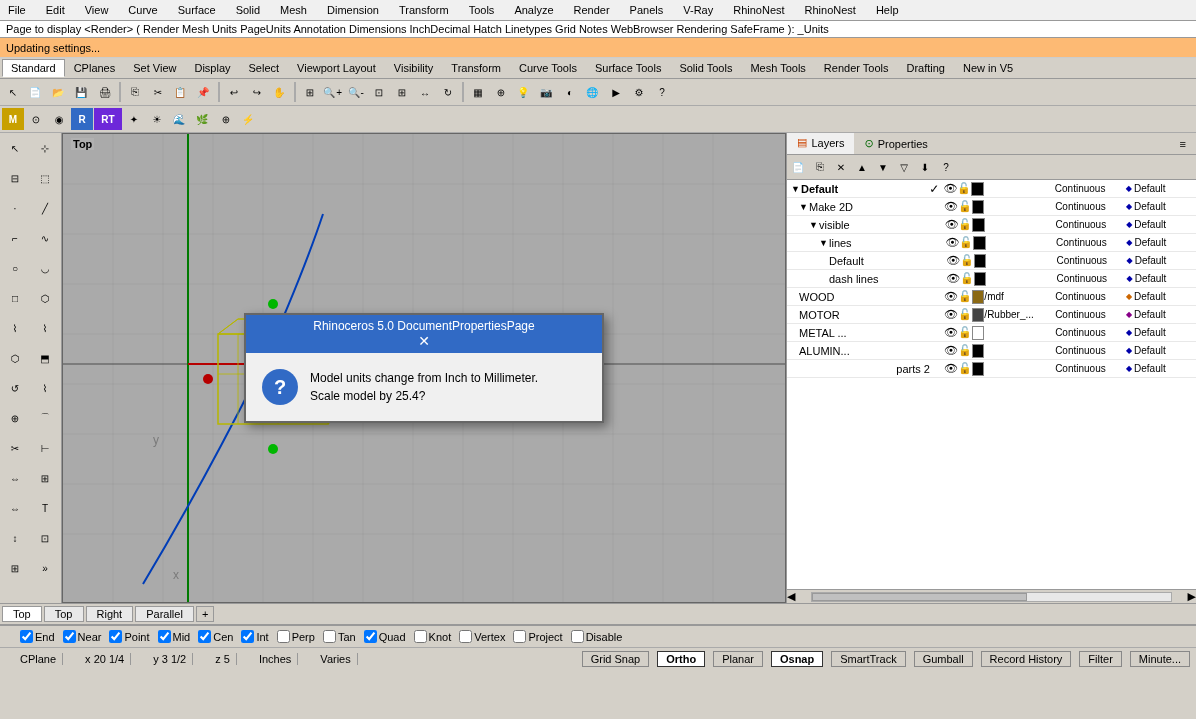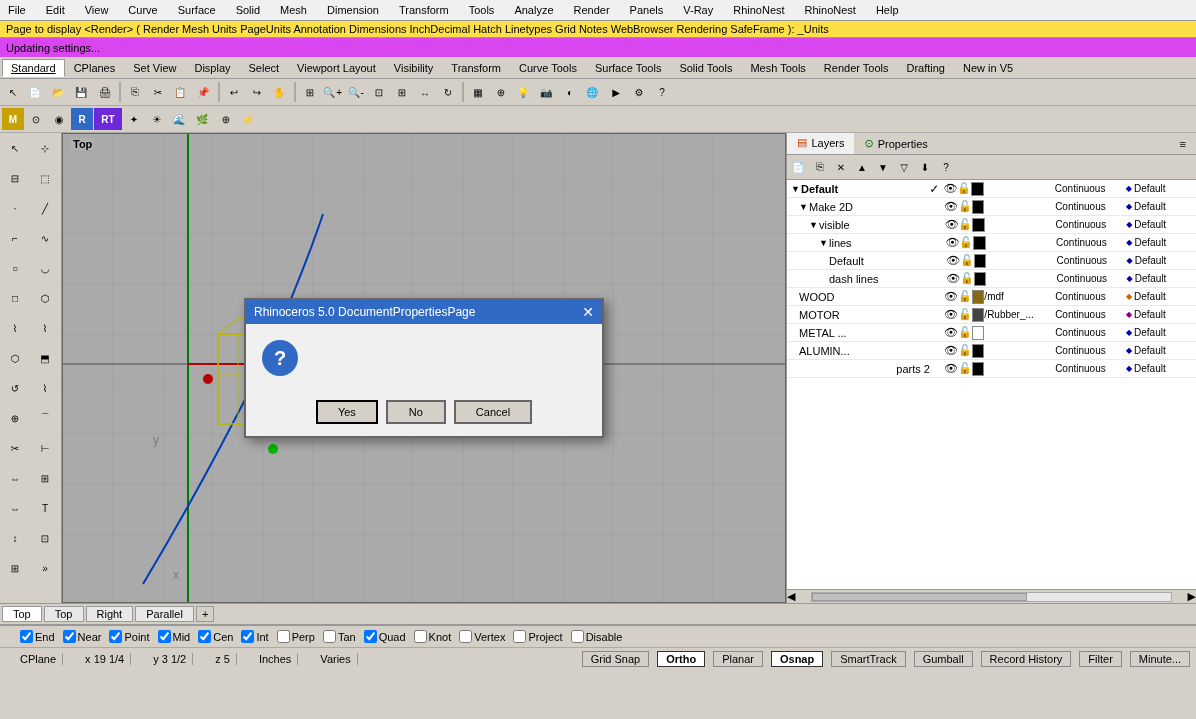--- a/index.html
+++ b/index.html
@@ -3,27 +3,27 @@
   <meta charset="utf-8">
   <style>
     * { box-sizing: border-box; margin: 0; padding: 0; }
     body { font-family: 'Segoe UI', Tahoma, Geneva, sans-serif; font-size: 11px; background: #d4d0c8; color: #000; width: 1196px; height: 719px; overflow: hidden; }
 
     
     #menu-bar { background: #f0f0f0; border-bottom: 1px solid #999; padding: 2px 4px; display: flex; gap: 12px; }
     .menu-item { padding: 2px 4px; cursor: pointer; font-size: 11px; }
 
     
-    #command-bar { background: #fde047; border-bottom: 1px solid #999; padding: 2px 6px; font-size: 11px; color: #000; display: flex; align-items: flex-end; }
+    #command-bar { background: #ffffff; border-bottom: 1px solid #999; padding: 2px 6px; font-size: 11px; color: #000; display: flex; align-items: flex-end; }
     #command-bar span { flex: 1; }
 
     
     #toolbar-tabs { background: #d4d0c8; border-bottom: 1px solid #999; display: flex; flex-wrap: wrap; padding: 1px 2px; }
     .toolbar-tab { padding: 2px 8px; border: 1px solid transparent; cursor: pointer; font-size: 11px; background: #d4d0c8; }
-    .toolbar-tab.active { background: #fff; border: 1px solid #999; border-bottom-color: #fff; text-decoration: underline; }
+    .toolbar-tab.active { background: #fff; border: 1px solid #999; border-bottom-color: #fff; }
 
     
     #toolbars { background: #d4d0c8; border-bottom: 1px solid #aaa; padding: 2px; display: flex; flex-wrap: wrap; gap: 1px; }
     .toolbar-btn { width: 22px; height: 22px; background: #d4d0c8; border: 1px solid transparent; cursor: pointer; display: inline-flex; align-items: center; justify-content: center; font-size: 10px; }
     .toolbar-separator { width: 2px; background: #aaa; margin: 1px 2px; }
 
     
     #toolbar2 { background: #d4d0c8; border-bottom: 1px solid #aaa; padding: 2px; display: flex; gap: 1px; }
 
     
@@ -84,31 +84,31 @@
 
     
     #bottom-bar { background: #d4d0c8; border-top: 1px solid #aaa; display: flex; align-items: center; padding: 2px 6px; height: 22px; font-size: 11px; gap: 8px; }
     .bottom-section { padding: 0 6px; border-right: 1px solid #999; margin-left: 8px; }
     .bottom-btn { padding: 1px 8px; background: #d4d0c8; border: 1px solid #888; cursor: pointer; font-size: 11px; }
     .bottom-btn.active { background: #fff; border: 1px solid #333; font-weight: bold; }
 
     
     #dialog-overlay { position: absolute; top: 0; left: 0; width: 100%; height: 100%; background: rgba(0,0,0,0.1); z-index: 100; display: flex; align-items: center; justify-content: center; }
     #dialog { background: #f0f0f0; border: 2px solid #666; box-shadow: 4px 4px 10px rgba(0,0,0,0.4); width: 360px; }
-    #dialog-title { background: #316ac5; color: #fff; padding: 4px 8px; font-size: 12px; display: flex; justify-content: space-between; align-items: center; }
+    #dialog-title { background: #316ac5; color: #fff; padding: 4px 8px; font-size: 12px; display: flex; justify-content: space-between; align-items: center; flex-direction: column; }
     #dialog-title-close { cursor: pointer; font-size: 14px; color: #fff; }
     #dialog-body { padding: 16px; display: flex; gap: 12px; }
     #dialog-icon { width: 36px; height: 36px; border-radius: 50%; background: #316ac5; display: flex; align-items: center; justify-content: center; color: #fff; font-size: 20px; font-weight: bold; flex-shrink: 0; }
     #dialog-text { flex: 1; font-size: 12px; line-height: 1.5; }
     #dialog-buttons { padding: 8px 16px 12px; display: flex; justify-content: center; gap: 8px; }
     .dialog-btn { padding: 4px 20px; background: #d4d0c8; border: 2px solid #666; cursor: pointer; font-size: 11px; min-width: 60px; }
     .dialog-btn.default { border: 2px solid #000; }
 
     
-    #updating-bar { background: #d946ef; border-bottom: 1px solid #ccc; padding: 2px 6px; font-size: 11px; color: #000; height: 20px; display: flex; align-items: center; }
+    #updating-bar { background: #fdba74; border-bottom: 1px solid #ccc; padding: 2px 6px; font-size: 11px; color: #000; height: 20px; display: flex; align-items: center; }
   </style>
 </head>
 <body>
 
 <div id="menu-bar">
   <span class="menu-item">File</span>
   <span class="menu-item">Edit</span>
   <span class="menu-item">View</span>
   <span class="menu-item">Curve</span>
   <span class="menu-item">Surface</span>
@@ -333,25 +333,24 @@
     </svg>
 
     <div id="dialog-overlay">
       <div id="dialog">
         <div id="dialog-title">
           <span>Rhinoceros 5.0  DocumentPropertiesPage</span>
           <span id="dialog-title-close">✕</span>
         </div>
         <div id="dialog-body">
           <div id="dialog-icon">?</div>
-        </div>
-        <div id="dialog-buttons">
-          <button class="dialog-btn default">Yes</button>
-          <button class="dialog-btn">No</button>
-          <button class="dialog-btn">Cancel</button>
+          <div id="dialog-text">
+            <span>Model units change from Inch to Millimeter.</span><br>
+            <span>Scale model by 25.4?</span>
+          </div>
         </div>
       </div>
     </div>
   </div>
 
   <div id="right-panel">
 
     <div id="right-tabs">
       <div class="right-tab active">
         <span style="color:#cc4400;">▤</span>
@@ -610,21 +609,21 @@
       <input type="checkbox" style="">
       <span class="status-label">Disable</span>
     </label>
 </div>
 
 <div id="bottom-bar">
   <div class="bottom-section">
     <span>CPlane</span>
   </div>
   <div class="bottom-section">
-    <span>x 19 1/4</span>
+    <span>x 20 1/4</span>
   </div>
   <div class="bottom-section">
     <span>y 3 1/2</span>
   </div>
   <div class="bottom-section">
     <span>z 5</span>
   </div>
   <div class="bottom-section">
     <span>Inches</span>
   </div>

